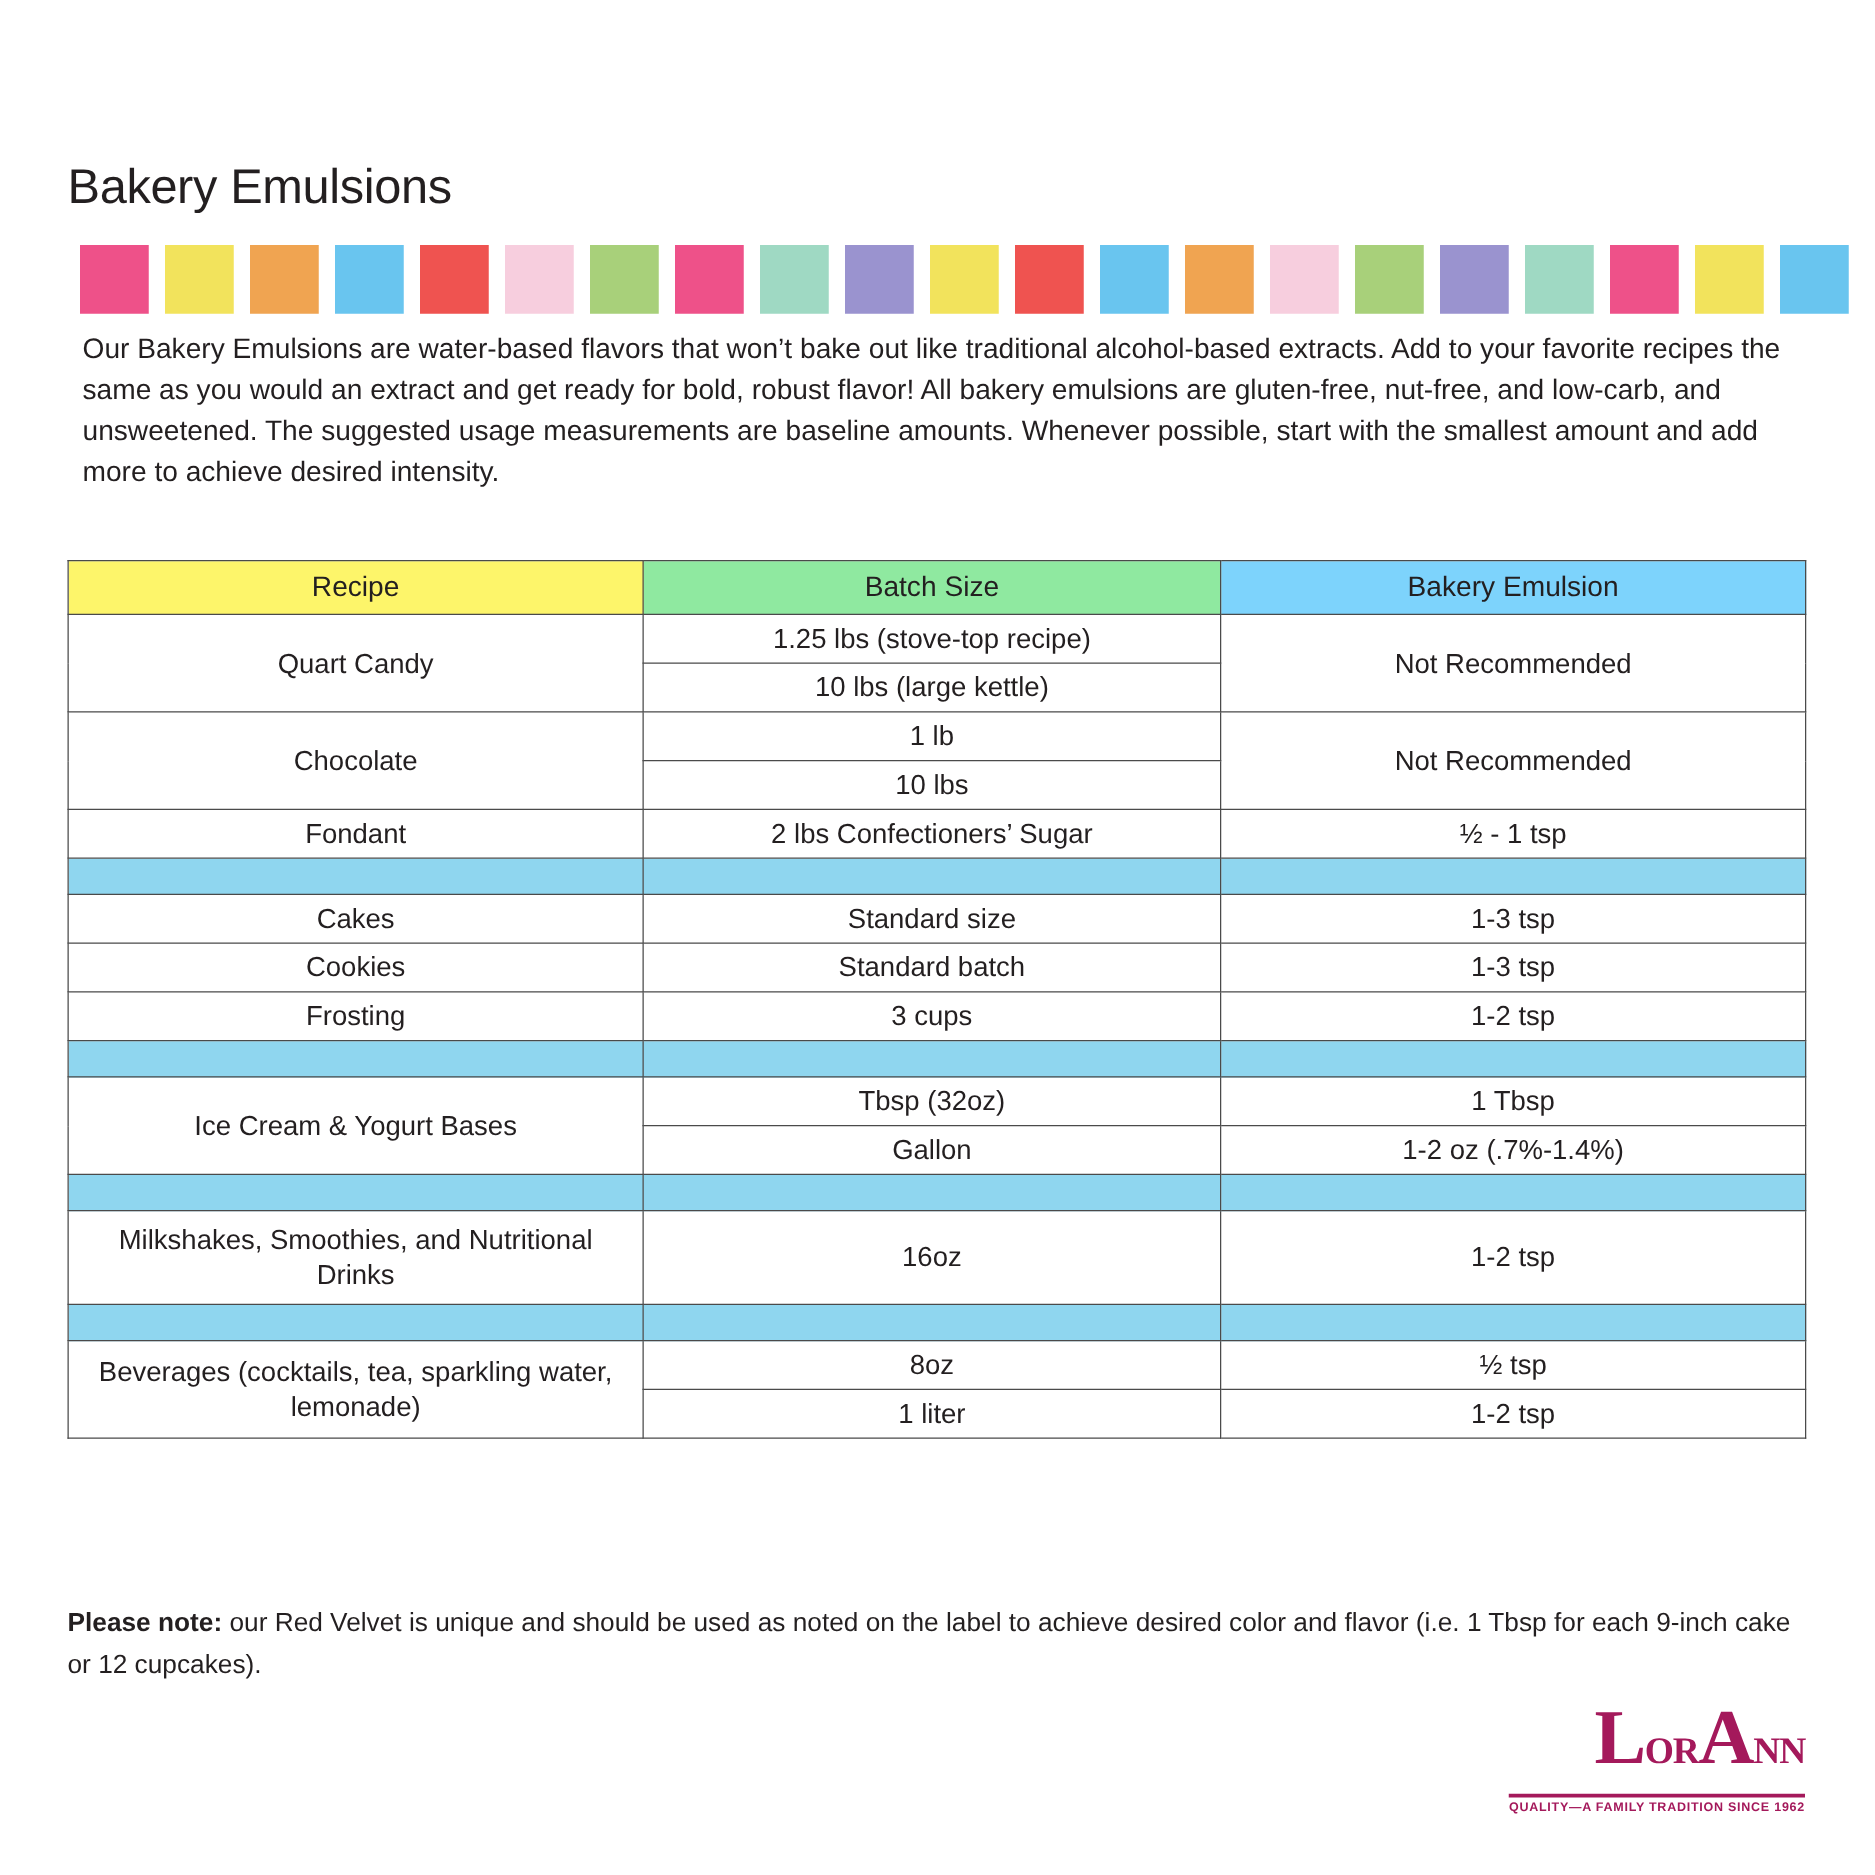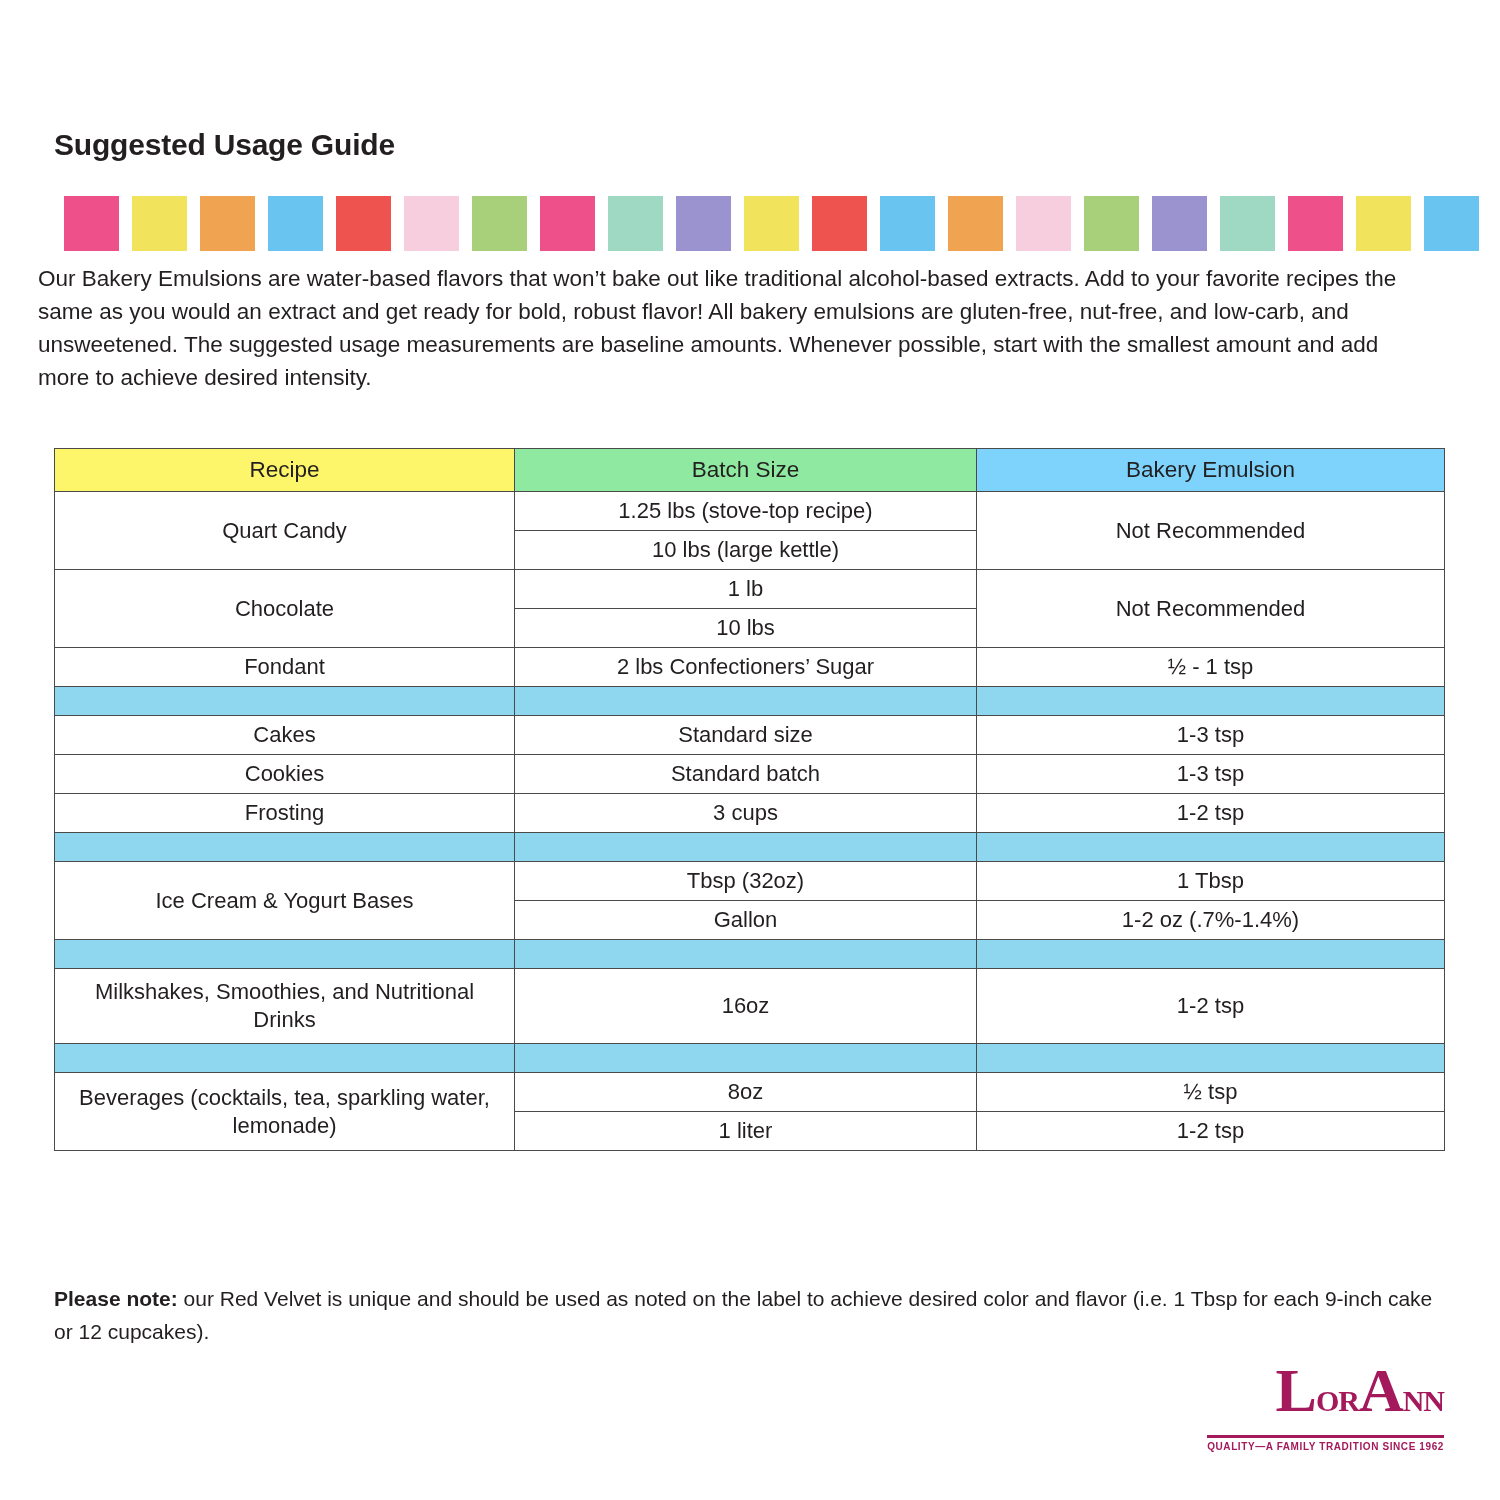--- a/index.html
+++ b/index.html
@@ -54,21 +54,21 @@
     gap: 13px;
   }
   .swatch {
     width: 55px;
     height: 55px;
   }
 
   
   .intro {
     position: absolute;
-    left: 38px;
+    left: 66px;
     top: 262px;
     width: 1390px;
     font-size: 22.5px;
     line-height: 33px;
     color: #231f20;
   }
 
   
   .table-wrap {
     position: absolute;
@@ -158,21 +158,21 @@
     color: #a4195b;
     font-weight: 600;
   }
 </style>
 </head>
 <body>
 
 <div class="page">
 
   <div class="title-row">
-    <span class="title-sub">Suggested Usage Guide</span>
+    <span class="title-main">Bakery Emulsions</span>
   </div>
 
   <div class="swatch-strip" id="swatch-strip">
       <div class="swatch" style="background: rgb(238, 81, 137);"></div>
       <div class="swatch" style="background: rgb(242, 227, 92);"></div>
       <div class="swatch" style="background: rgb(240, 164, 81);"></div>
       <div class="swatch" style="background: rgb(105, 197, 239);"></div>
       <div class="swatch" style="background: rgb(239, 83, 80);"></div>
       <div class="swatch" style="background: rgb(247, 206, 222);"></div>
       <div class="swatch" style="background: rgb(168, 208, 122);"></div>

